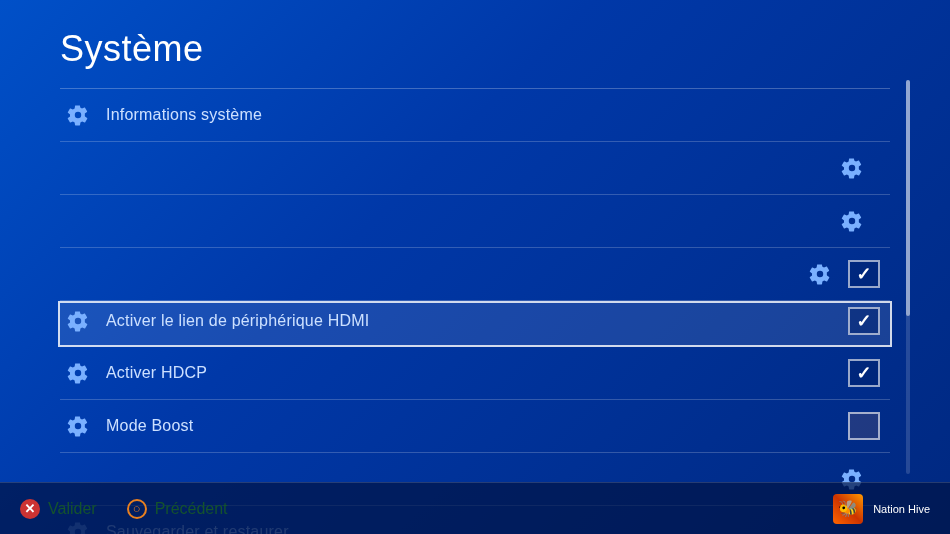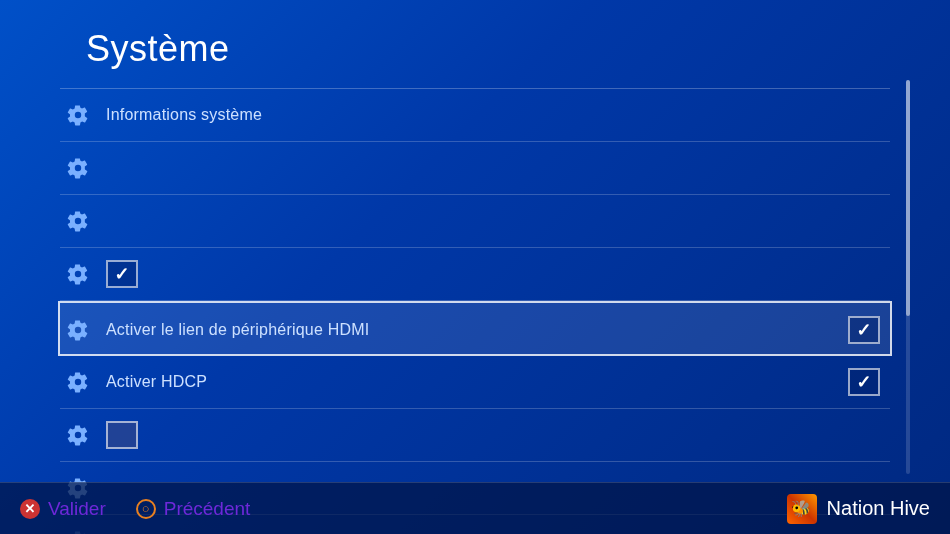--- a/index.html
+++ b/index.html
@@ -13,41 +13,41 @@
       overflow: hidden;
       position: relative;
     }
 
     .page-title {
       font-size: 36px;
       font-weight: 300;
       padding: 28px 0 18px 60px;
       color: #ffffff;
       letter-spacing: 0.5px;
-      margin-left: 26px;
     }
 
     .menu-container {
       margin: 0 60px 0 60px;
       border-top: 1px solid rgba(255,255,255,0.25);
     }
 
     .menu-item {
       display: flex;
       align-items: center;
       padding: 12px 10px 12px 0;
       border-bottom: 1px solid rgba(255,255,255,0.2);
       position: relative;
       cursor: pointer;
+      justify-content: flex-end;
     }
 
     .menu-item.selected {
       border: 2px solid rgba(255,255,255,0.8);
       background: rgba(255,255,255,0.1);
-      padding: 13px 10px 10px 0;
+      padding: 4px 10px 10px 0;
       margin: 0 -2px;
     }
 
     .menu-item .gear-icon {
       width: 28px;
       height: 28px;
       margin-right: 14px;
       margin-left: 4px;
       flex-shrink: 0;
       display: flex;
@@ -127,22 +127,22 @@
       color: white;
     }
 
     .btn-circle-orange {
       background: transparent;
       border: 2px solid #e88020;
       color: #e88020;
     }
 
     .bottom-label {
-      font-size: 19px;
-      color: #6d28d9;
+      font-size: 16px;
+      color: #14532d;
     }
 
     .bottom-right {
       margin-left: auto;
       display: flex;
       align-items: center;
       gap: 10px;
     }
 
     .user-avatar {
@@ -164,21 +164,21 @@
       display: flex;
       align-items: center;
       justify-content: center;
     }
 
     .bee-icon {
       font-size: 16px;
     }
 
     .user-name {
-      font-size: 20px;
+      font-size: 11px;
       color: #ffffff;
     }
 
     .scrollbar {
       position: absolute;
       right: 40px;
       top: 80px;
       bottom: 60px;
       width: 4px;
       background: rgba(255,255,255,0.15);
@@ -258,20 +258,21 @@
       </div>
     <span class="menu-label">Activer HDCP</span>
     <div class="checkbox checked"></div>
   </div>
     <div class="menu-item">
     <div class="gear-icon">
         <svg class="gear-svg" viewBox="0 0 24 24" xmlns="http://www.w3.org/2000/svg">
   <path d="M12 15.5A3.5 3.5 0 0 1 8.5 12 3.5 3.5 0 0 1 12 8.5a3.5 3.5 0 0 1 3.5 3.5 3.5 3.5 0 0 1-3.5 3.5m7.43-2.92c.04-.34.07-.68.07-1.08s-.03-.74-.07-1.08l2.32-1.81c.21-.16.27-.46.13-.69l-2.2-3.81c-.14-.23-.42-.31-.65-.23l-2.74 1.1c-.57-.43-1.18-.8-1.86-1.08L14.21 2.1c-.04-.25-.27-.43-.53-.43h-4.4c-.26 0-.49.18-.53.43l-.41 2.8c-.68.28-1.29.65-1.86 1.08L3.74 4.88c-.23-.08-.51 0-.65.23l-2.2 3.81c-.14.23-.08.53.13.69l2.32 1.81C3.3 11.76 3.27 12.1 3.27 12.5s.03.74.07 1.08L1.02 15.39c-.21.16-.27.46-.13.69l2.2 3.81c.14.23.42.31.65.23l2.74-1.1c.57.43 1.18.8 1.86 1.08l.41 2.8c.04.25.27.43.53.43h4.4c.26 0 .49-.18.53-.43l.41-2.8c.68-.28 1.29-.65 1.86-1.08l2.74 1.1c.23.08.51 0 .65-.23l2.2-3.81c.14-.23.08-.53-.13-.69l-2.32-1.89z"></path>
 </svg>
       </div>
+    <span class="menu-label">Mode Boost</span>
     <div class="checkbox unchecked"></div>
   </div>
     <div class="menu-item">
     <div class="gear-icon">
         <svg class="gear-svg" viewBox="0 0 24 24" xmlns="http://www.w3.org/2000/svg">
   <path d="M12 15.5A3.5 3.5 0 0 1 8.5 12 3.5 3.5 0 0 1 12 8.5a3.5 3.5 0 0 1 3.5 3.5 3.5 3.5 0 0 1-3.5 3.5m7.43-2.92c.04-.34.07-.68.07-1.08s-.03-.74-.07-1.08l2.32-1.81c.21-.16.27-.46.13-.69l-2.2-3.81c-.14-.23-.42-.31-.65-.23l-2.74 1.1c-.57-.43-1.18-.8-1.86-1.08L14.21 2.1c-.04-.25-.27-.43-.53-.43h-4.4c-.26 0-.49.18-.53.43l-.41 2.8c-.68.28-1.29.65-1.86 1.08L3.74 4.88c-.23-.08-.51 0-.65.23l-2.2 3.81c-.14.23-.08.53.13.69l2.32 1.81C3.3 11.76 3.27 12.1 3.27 12.5s.03.74.07 1.08L1.02 15.39c-.21.16-.27.46-.13.69l2.2 3.81c.14.23.42.31.65.23l2.74-1.1c.57.43 1.18.8 1.86 1.08l.41 2.8c.04.25.27.43.53.43h4.4c.26 0 .49-.18.53-.43l.41-2.8c.68-.28 1.29-.65 1.86-1.08l2.74 1.1c.23.08.51 0 .65-.23l2.2-3.81c.14-.23.08-.53-.13-.69l-2.32-1.89z"></path>
 </svg>
       </div>
 
   </div>

